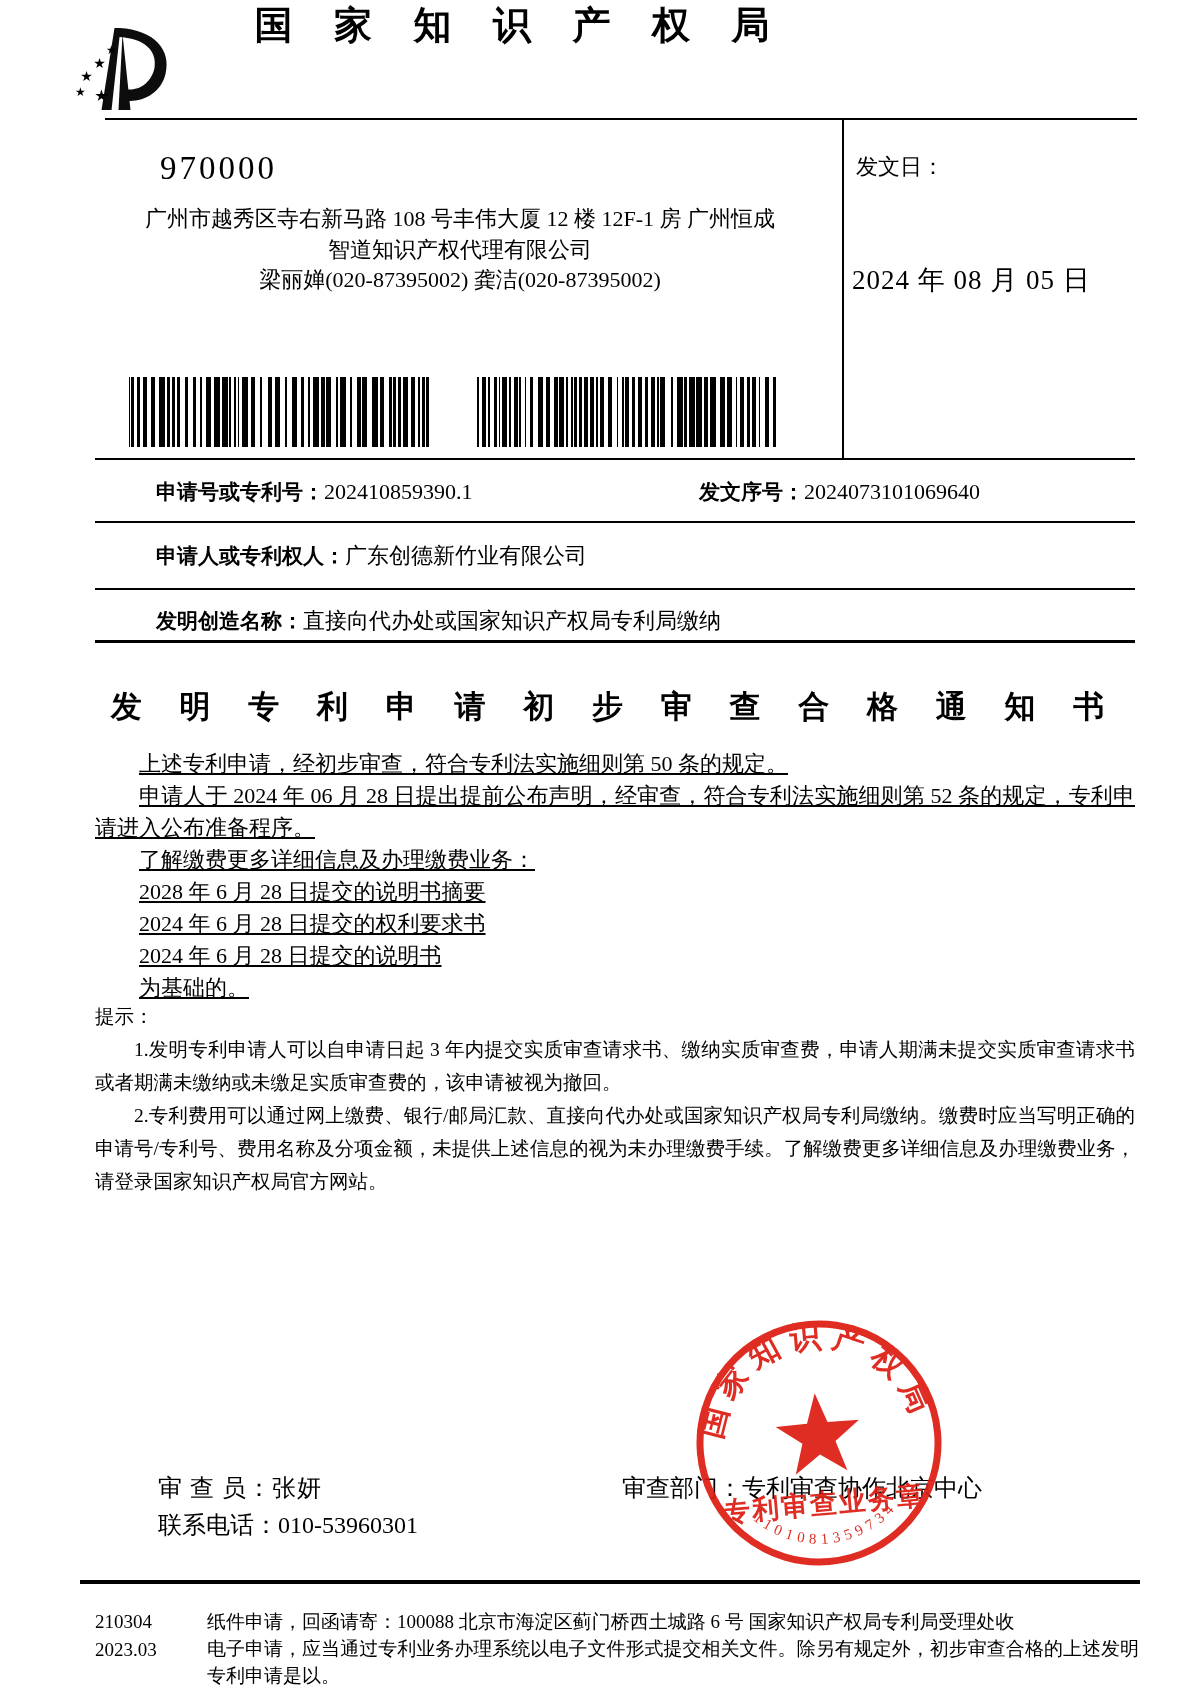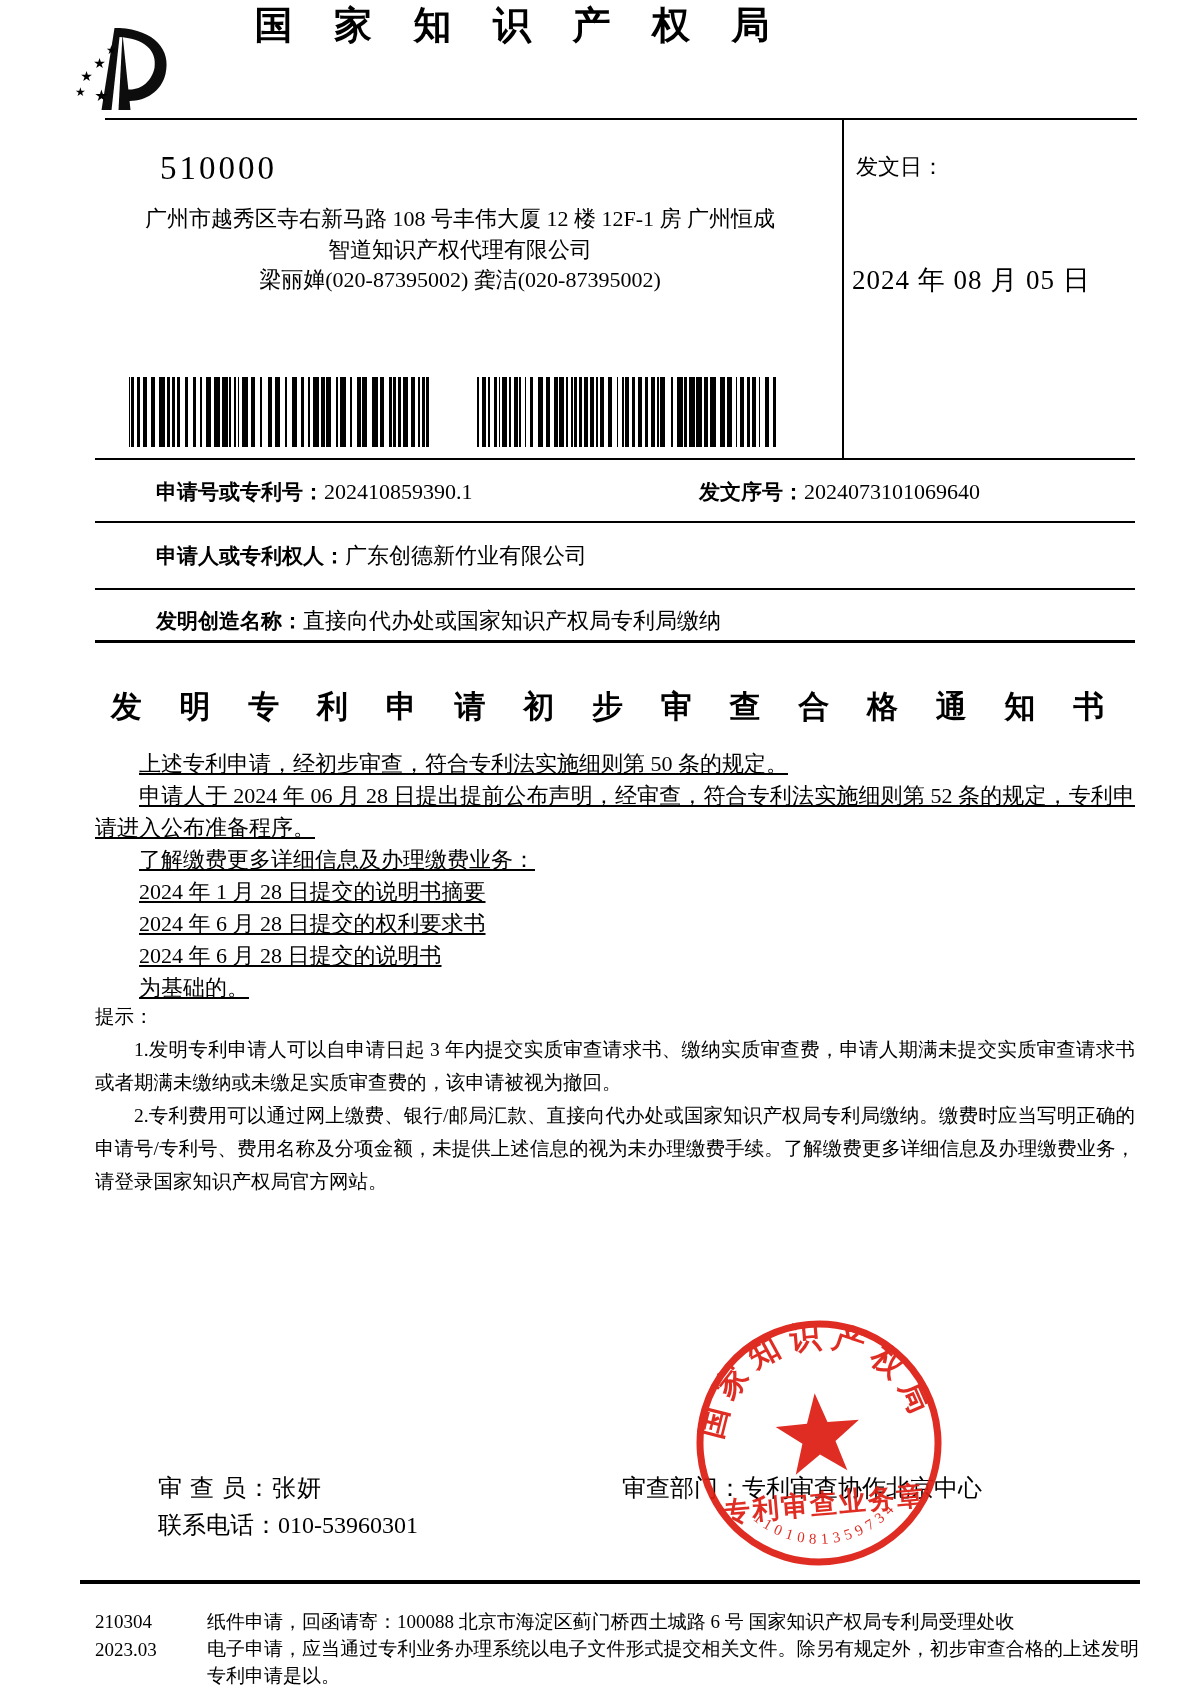--- a/index.html
+++ b/index.html
@@ -55,21 +55,21 @@
     <text x="27" y="59" font-size="14" text-anchor="middle">★</text>
     <text x="21" y="74" font-size="12" text-anchor="middle">★</text>
     <text x="42" y="79" font-size="16" text-anchor="middle">★</text>
   </svg>
 
   <div class="header-title">国 家 知 识 产 权 局</div>
   <div class="rule" style="left:105px; top:118px; width:1032px; height:2px;"></div>
   <div class="rule" style="left:842px; top:120px; width:2px; height:340px;"></div>
 
   <div class="abs recipient">
-    <div class="postal">510000</div>
+    <div class="postal">970000</div>
     <div class="addr">
       <div>广州市越秀区寺右新马路 108 号丰伟大厦 12 楼 12F-1 房  广州恒成</div>
       <div>智道知识产权代理有限公司</div>
     </div>
     <div class="contacts">梁丽婵(020-87395002)  龚洁(020-87395002)</div>
   </div>
 
   <div class="abs issue-label">发文日：</div>
   <div class="abs issue-date">2024 年 08 月 05 日</div>
 
@@ -194,21 +194,21 @@
   </div>
 
   <div class="rule" style="left:95px; top:640px; width:1040px; height:3px;"></div>
 
   <div class="abs notice-title">发 明 专 利 申 请 初 步 审 查 合 格 通 知 书</div>
 
   <div class="abs notice-body">
     <p>上述专利申请，经初步审查，符合专利法实施细则第 50 条的规定。</p>
     <p>申请人于 2024 年 06 月 28 日提出提前公布声明，经审查，符合专利法实施细则第 52 条的规定，专利申请进入公布准备程序。</p>
     <p>了解缴费更多详细信息及办理缴费业务：</p>
-    <p>2024 年 1 月 28 日提交的说明书摘要</p>
+    <p>2028 年 6 月 28 日提交的说明书摘要</p>
     <p>2024 年 6 月 28 日提交的权利要求书</p>
     <p>2024 年 6 月 28 日提交的说明书</p>
     <p>为基础的。</p>
   </div>
 
   <div class="abs tips">
     <p>提示：</p>
     <p class="ind">1.发明专利申请人可以自申请日起 3 年内提交实质审查请求书、缴纳实质审查费，申请人期满未提交实质审查请求书或者期满未缴纳或未缴足实质审查费的，该申请被视为撤回。</p>
     <p class="ind">2.专利费用可以通过网上缴费、银行/邮局汇款、直接向代办处或国家知识产权局专利局缴纳。缴费时应当写明正确的申请号/专利号、费用名称及分项金额，未提供上述信息的视为未办理缴费手续。了解缴费更多详细信息及办理缴费业务，请登录国家知识产权局官方网站。</p>
   </div>

